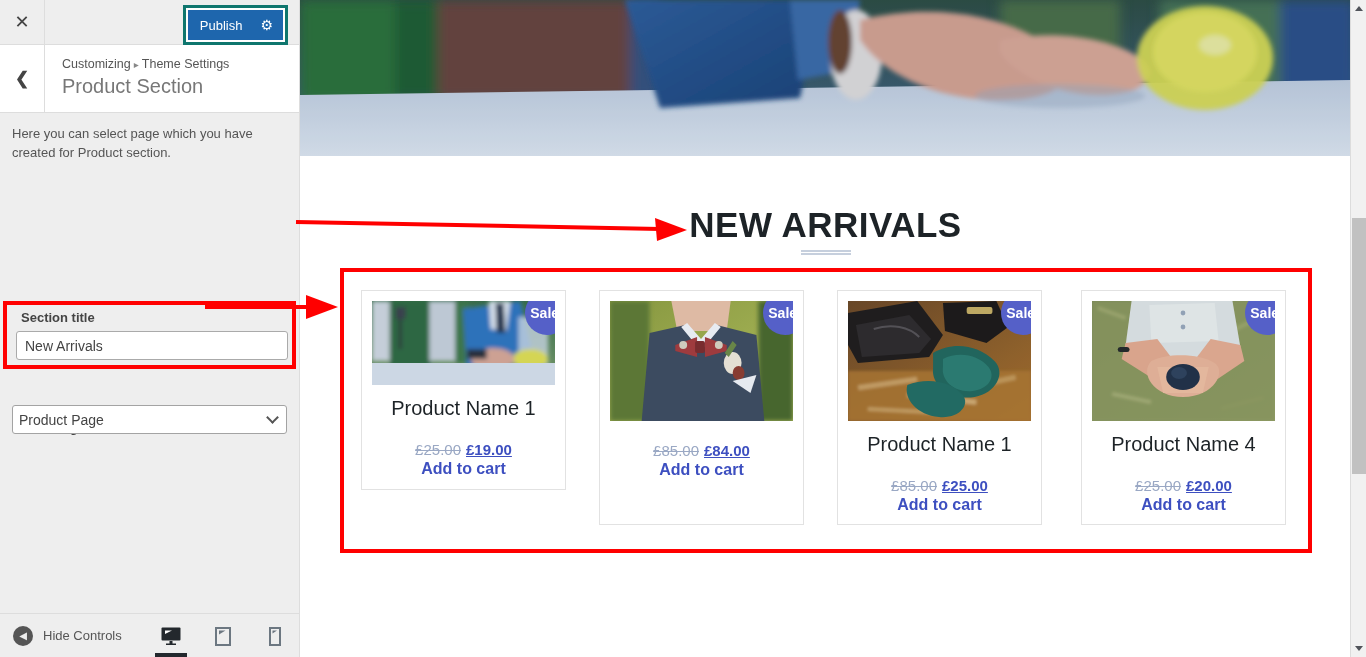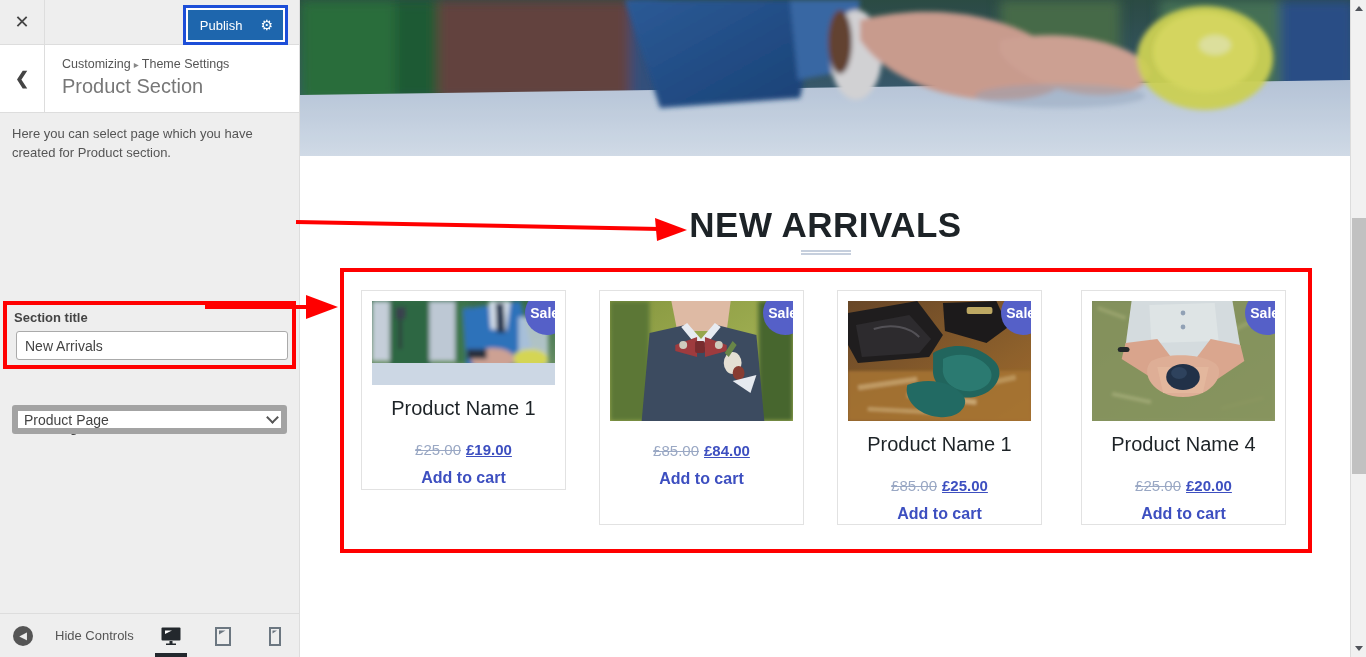--- a/index.html
+++ b/index.html
@@ -28,21 +28,21 @@
     position: absolute; left: 0; top: 0;
     width: 45px; height: 44px;
     background: #eee;
     border-right: 1px solid #ddd;
     display: flex; align-items: center; justify-content: center;
     color: #444; font-size: 18px; line-height: 1;
     cursor: pointer;
   }
   #publish-wrap {
     position: absolute; right: 11px; top: 5px;
-    border: 3px solid #1d4ed8;
+    border: 3px solid #0f766e;
     padding: 2px;
     background: #fff;
   }
   #publish-btn {
     background: #1e66ad;
     color: #fff;
     border: none;
     height: 30px;
     padding: 0 10px 0 12px;
     font-size: 13px;
@@ -82,41 +82,41 @@
     position: absolute; left: 12px; top: 12px; width: 260px;
     font-size: 13px; color: #555; line-height: 1.45;
   }
 
   #section-title-group {
     position: absolute; left: 3px; top: 188px;
     width: 293px; height: 68px;
     border: 4px solid #ff0000;
   }
   #section-title-label {
-    position: absolute; left: 7px; top: 5px;
+    position: absolute; left: 14px; top: 5px;
     font-size: 13px; font-weight: bold; color: #444;
   }
   #section-title-input {
     position: absolute; left: 9px; top: 26px;
     width: 272px; height: 29px;
     border: 1px solid #aaa; border-radius: 3px;
     background: #fff;
     font-size: 14px; color: #444;
     padding: 0 8px;
     font-family: "Liberation Sans", sans-serif;
   }
 
   #select-page-label {
     position: absolute; left: 12px; top: 267px;
     font-size: 13px; font-weight: bold; color: #444; margin-top: 40px;
   }
   #select-page {
     position: absolute; left: 12px; top: 292px;
     width: 275px; height: 29px;
-    border: 6px solid #a3a3a3; border-radius: 3px;
+    border: 1px solid #a3a3a3; border-radius: 3px;
     background: #fff;
     font-size: 14px; color: #444;
     padding: 0 6px;
     font-family: "Liberation Sans", sans-serif;
     -webkit-appearance: none; appearance: none;
   }
   #select-caret {
     position: absolute; right: 22px; top: 300px;
     width: 9px; height: 9px;
     border-right: 2px solid #555; border-bottom: 2px solid #555;
@@ -134,21 +134,21 @@
   #hide-controls {
     display: flex; align-items: center; gap: 10px;
     margin-left: 13px; cursor: pointer;
   }
   #hide-controls .circ {
     width: 20px; height: 20px; border-radius: 50%;
     background: #555; color: #eee;
     display: flex; align-items: center; justify-content: center;
     font-size: 10px; line-height: 1;
   }
-  #hide-controls .lbl { font-size: 13px; color: #555; margin-left: 12px; }
+  #hide-controls .lbl { font-size: 13px; color: #555; }
   #device-btns {
     position: absolute; right: 10px; top: 0;
     height: 44px; display: flex; align-items: center; gap: 24px;
   }
   .device-btn {
     position: relative; width: 28px; height: 44px;
     display: flex; align-items: center; justify-content: center;
     cursor: pointer;
   }
   .device-btn.active::after {
@@ -232,21 +232,21 @@
     margin-top: 12px;
   }
   .pc-price { margin-top: 21px; font-size: 15px; }
   .pc-price .old {
     color: #9aa8c4; text-decoration: line-through; margin-right: 5px;
   }
   .pc-price .new {
     color: #3d4fc0; font-weight: bold; text-decoration: underline;
   }
   .pc-cart {
-    margin-top: 11px; font-size: 16px; font-weight: bold;
+    margin-top: 2px; font-size: 16px; font-weight: bold;
     color: #3d4fc0; cursor: pointer;
   }
 
   
   #annotations { position: absolute; left: 0; top: 0; width: 1366px; height: 657px; pointer-events: none; }
 
   
   #scrollbar {
     position: absolute; right: 0; top: 0;
     width: 16px; height: 657px;

